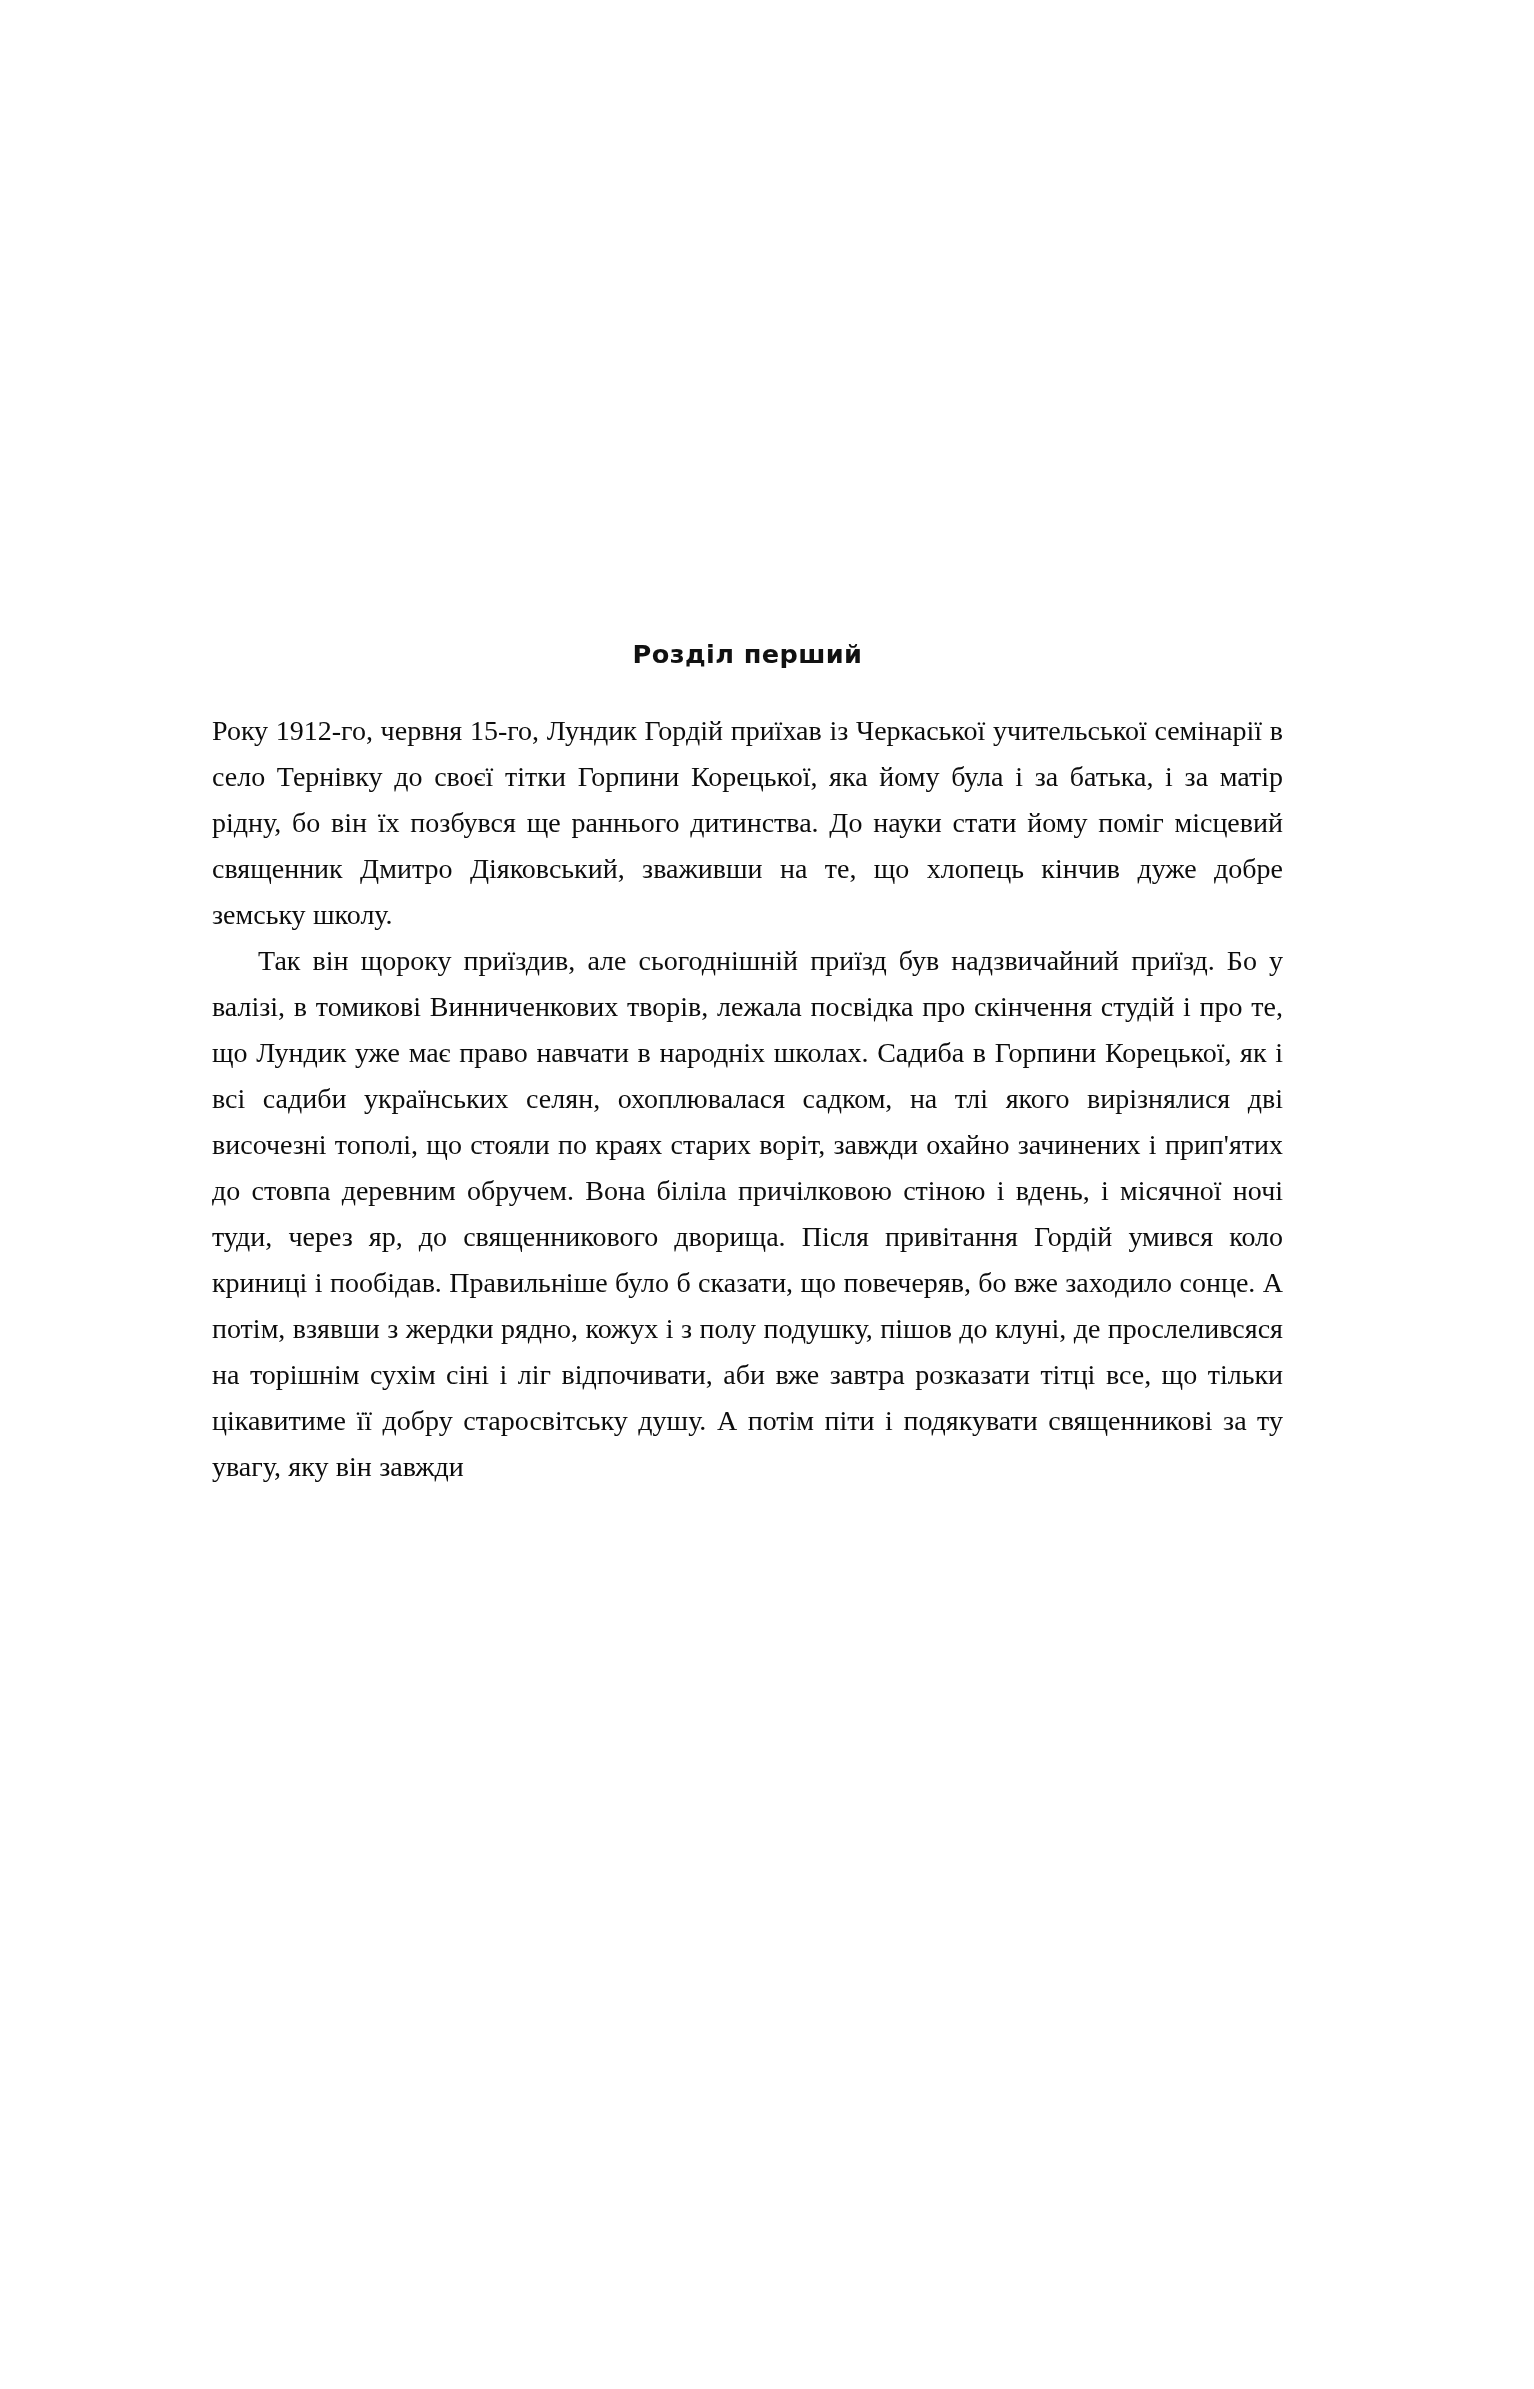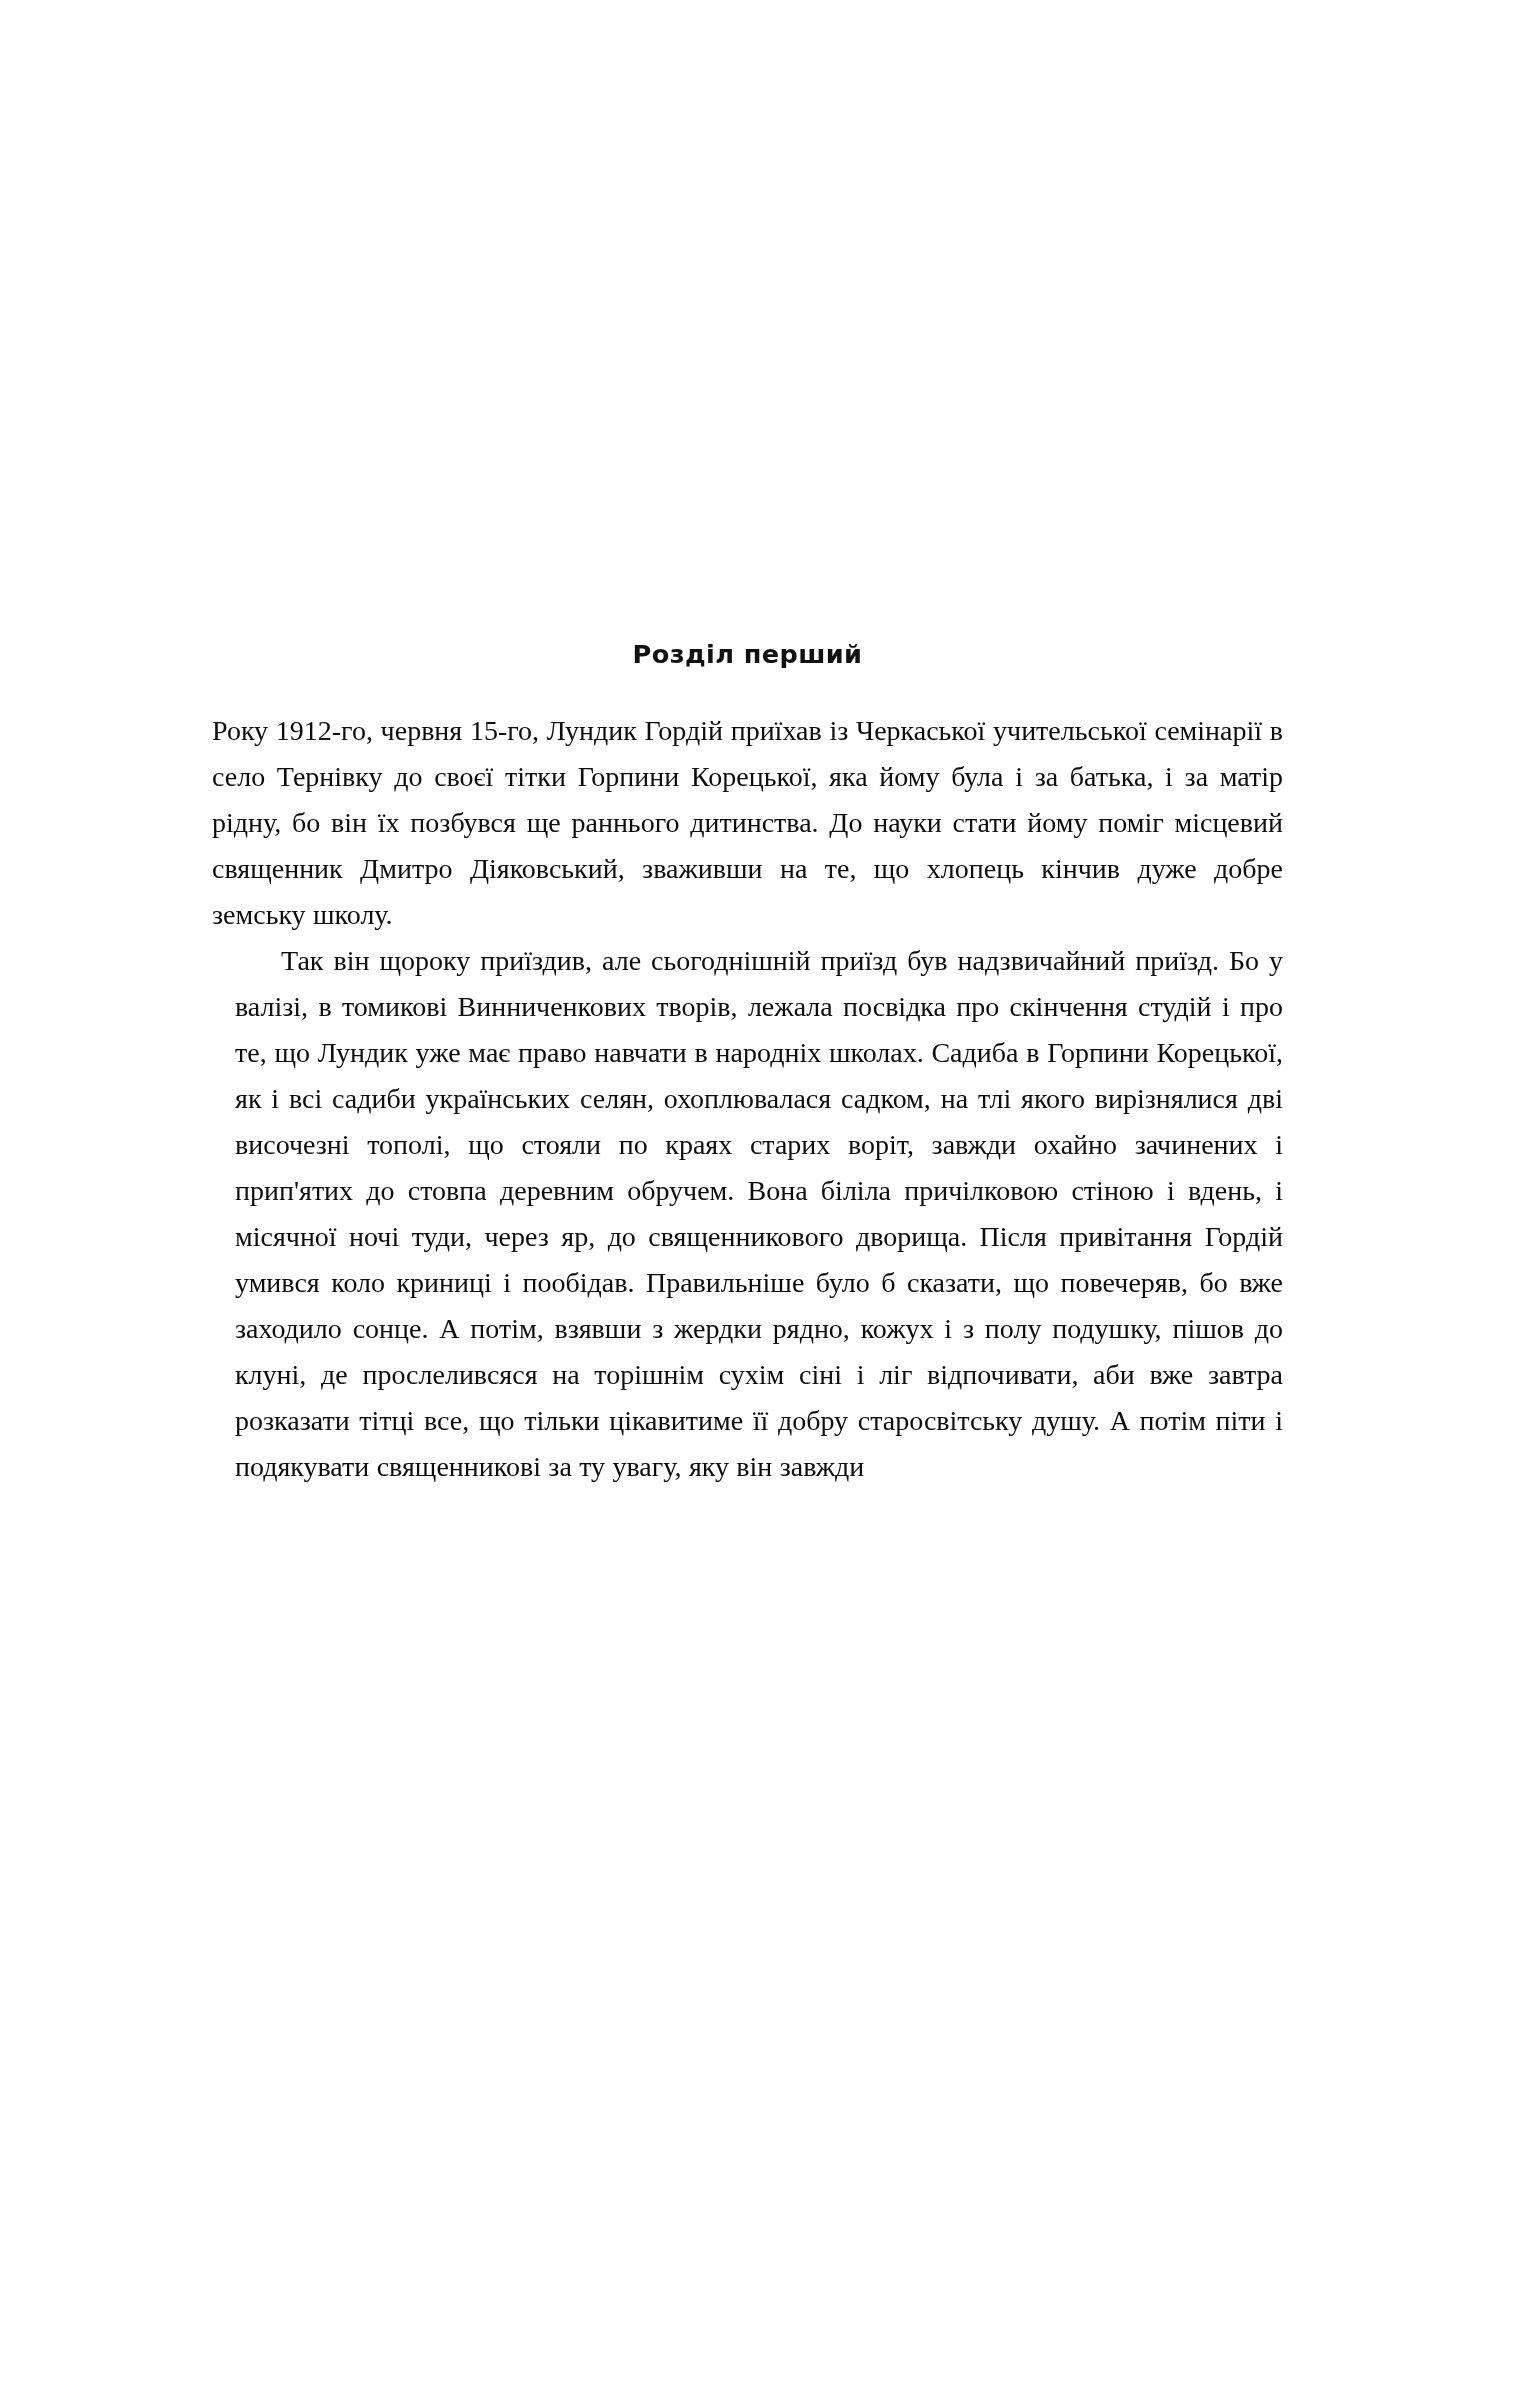--- a/index.html
+++ b/index.html
@@ -50,21 +50,20 @@
     hyphens: manual;
     word-spacing: 0.4px;
   }
 
   .body-paragraph.first {
     text-indent: 0;
   }
 
   .body-paragraph.indented {
     text-indent: 46px;
-    margin-left: 23px;
   }
 
   
   .page-number {
     position: absolute;
     right: 240px;
     top: 2182px;
     font-family: "DejaVu Sans", "Liberation Sans", sans-serif;
     font-weight: 700;
     font-size: 23px;

